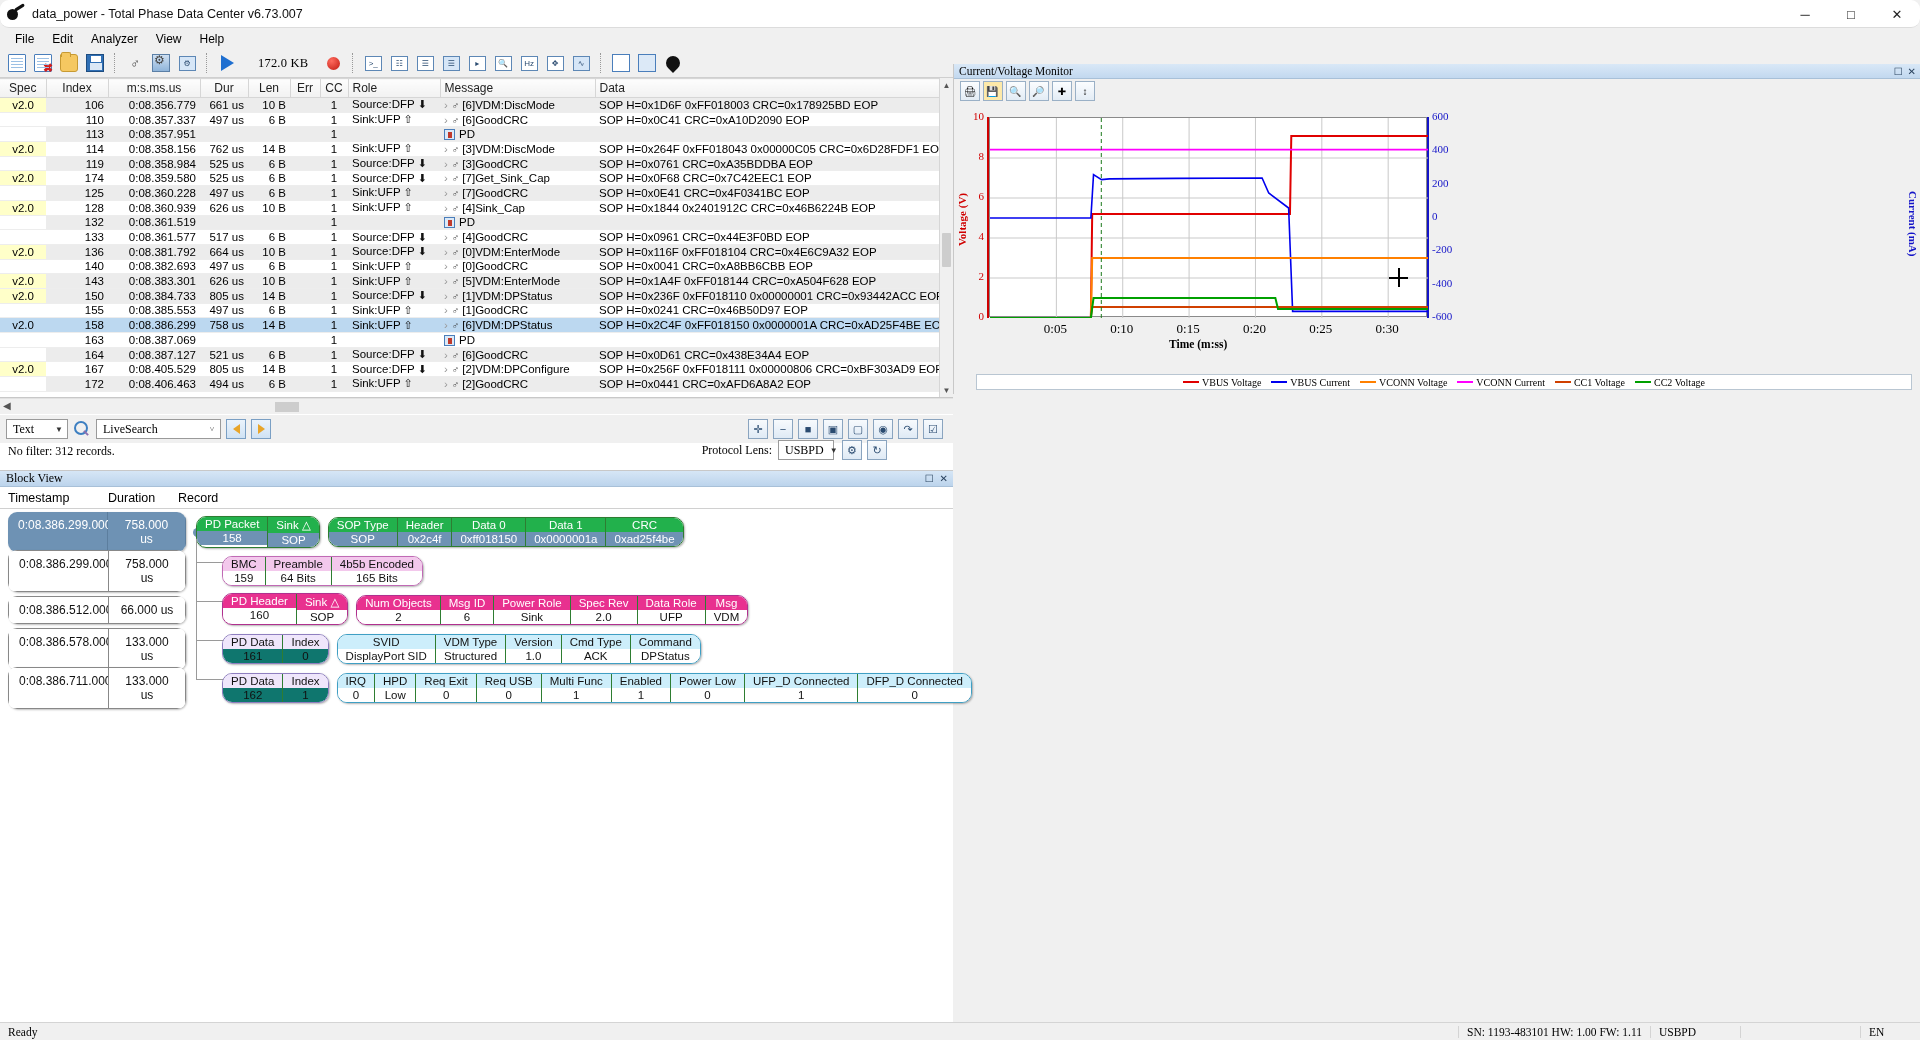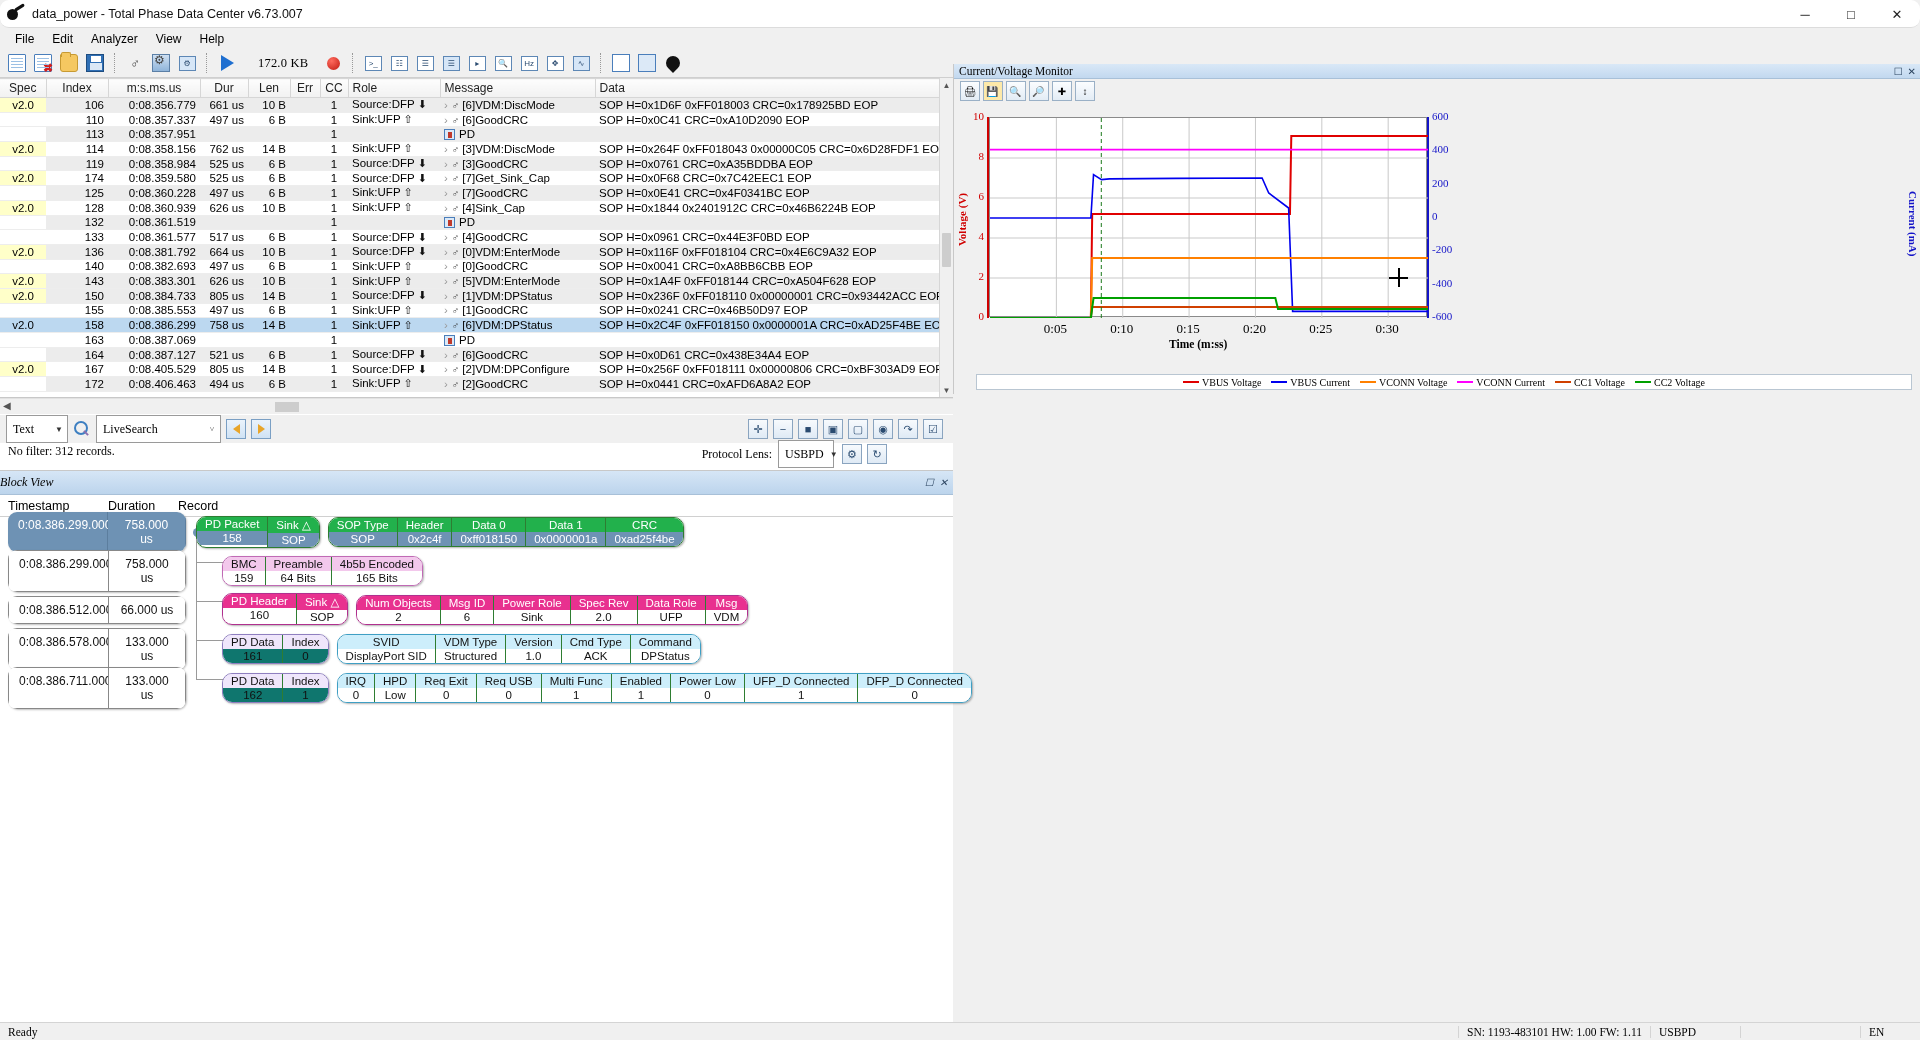--- a/index.html
+++ b/index.html
@@ -77,37 +77,37 @@
   .pdico:after{content:"";position:absolute;left:3px;top:2px;width:4px;height:6px;background:#c0392b;}
   
   .vscroll{ position:absolute; right:0; top:0; width:14px; bottom:0; background:#f0f0f0; border-left:1px solid #d6d6d6;}
   .vscroll .arrow{height:14px;display:flex;align-items:center;justify-content:center;font-size:8px;color:#555;background:#f0f0f0;}
   .vscroll .thumb{position:absolute;left:2px;right:2px;top:155px;height:34px;background:#cdcdcd;border-radius:1px;}
   .hscroll{ position:absolute; left:0; right:0; height:16px; background:#f0f0f0; border-top:1px solid #e2e2e2; }
   .hscroll .thumb{position:absolute;left:275px;width:24px;top:3px;height:10px;background:#cdcdcd;}
   .hscroll .arrow{position:absolute;left:3px;top:1px;font-size:10px;color:#555;}
   
   #searchbar{ position:absolute; left:0; right:0; top:337px; height:28px; display:flex; align-items:center; padding-left:6px; background:#f0f0f0;}
-  .combo{ height:28px; border:1px solid #9a9a9a; background:#fff; display:flex; align-items:center; font-family:"Liberation Serif",serif; font-size:12px;}
+  .combo{ height:20px; border:1px solid #9a9a9a; background:#fff; display:flex; align-items:center; font-family:"Liberation Serif",serif; font-size:12px;}
   .combo .val{padding:0 6px;}
   .combo .caret{margin-left:auto;width:16px;text-align:center;font-size:8px;color:#333;}
   .mag{width:18px;height:18px;margin:0 5px;position:relative;}
   .mag:before{content:"";position:absolute;width:10px;height:10px;border:2px solid #3d7fc1;border-radius:50%;left:1px;top:1px;}
   .mag:after{content:"";position:absolute;width:6px;height:2px;background:#8a6fb0;transform:rotate(45deg);left:10px;top:12px;}
   .navbtn{width:20px;height:20px;border:1px solid #7a9fc4;background:linear-gradient(#eaf3fc,#cfe2f4);margin-left:5px;display:flex;align-items:center;justify-content:center;}
   .navbtn .tri{width:0;height:0;border-top:5px solid transparent;border-bottom:5px solid transparent;}
   .tri-l{border-right:7px solid #e8a52a;}
   .tri-r{border-left:7px solid #e8a52a;}
   #rightsearch{ position:absolute; right:10px; top:337px; height:28px; display:flex; align-items:center;}
   .sqbtn{width:20px;height:20px;border:1px solid #8aa4bf;background:linear-gradient(#f7fafd,#dfeaf5);margin-left:5px;display:flex;align-items:center;justify-content:center;font-size:11px;color:#2a4b70;}
   #filterline{ position:absolute; left:8px; top:366px; font-family:"Liberation Serif",serif; font-size:12px;}
   #protocol-lens{ position:absolute; right:66px; top:362px; display:flex; align-items:center; font-family:"Liberation Serif",serif; font-size:12px;}
   
   #blockview{ position:absolute; left:0; top:392px; right:0; bottom:0; background:#fff; border-top:1px solid #c8c8c8;}
-  .panel-title{ height:24px; background:linear-gradient(#d6e6f6,#bcd4ec); border-bottom:1px solid #a8c0d8; display:flex; align-items:center; font-family:"Liberation Serif",serif; font-size:12px;font-style:italic;}
+  .panel-title{ height:16px; background:linear-gradient(#d6e6f6,#bcd4ec); border-bottom:1px solid #a8c0d8; display:flex; align-items:center; padding-left:6px; font-family:"Liberation Serif",serif; font-size:12px;}
   .panel-title .btns{margin-left:auto;display:flex;gap:6px;padding-right:5px;font-size:10px;color:#29425e;}
   .bv-head{ height:22px; display:flex; border-bottom:1px solid #d0d0d0; align-items:center; font-size:12.5px;}
   .bv-head div{ padding-left:8px; }
   .bv-body{ position:absolute; top:38px; left:0; right:0; bottom:0; }
   .bv-row{ position:absolute; display:flex; align-items:center; height:30px; }
   .ts-cap{ border-radius:9px; overflow:hidden; display:flex; box-shadow:1px 1px 2px rgba(0,0,0,.25);}
   .ts-cap .seg{ background:#6e92b4; color:#fff; padding:6px 10px; font-size:12px; text-align:center; border-right:1px solid #5c7e9e;}
   .ts-cap.white .seg{ background:#fff; color:#111; border:1px solid #888; border-right:none;}
   .ts-cap.white .seg:last-child{border-right:1px solid #888;}
   .grp{ display:flex; border:1px solid #2e7d32; border-radius:10px; overflow:hidden; box-shadow:1px 1px 2px rgba(0,0,0,.3); }

